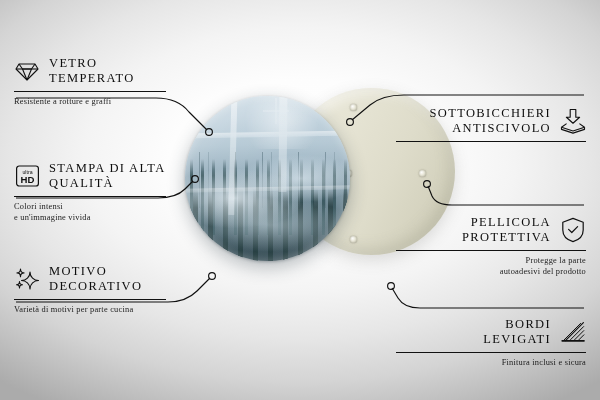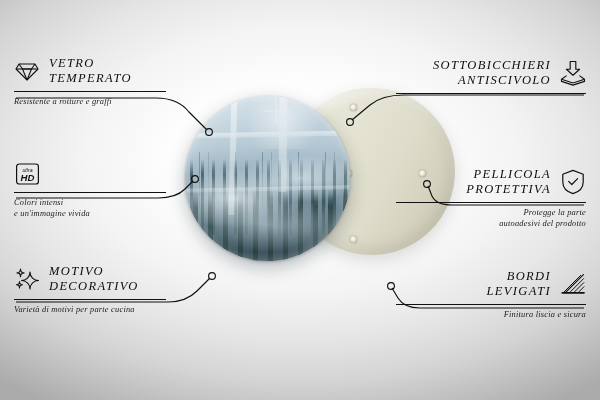--- a/index.html
+++ b/index.html
@@ -20,21 +20,20 @@
     background:
       radial-gradient(ellipse 78% 72% at 50% 40%,
         #ffffff 0%,
         #fdfdfd 28%,
         #f4f4f4 46%,
         #e6e6e6 62%,
         #d4d4d4 77%,
         #bdbdbd 90%,
         #ababab 100%);
     overflow: hidden;
-    font-style: italic;
   }
 
   
   #connectors {
     position: absolute;
     inset: 0;
     width: 600px;
     height: 400px;
     pointer-events: none;
   }
@@ -231,21 +230,21 @@
         rgba(255,255,255,0.28) 100%);
     box-shadow: inset 0 0 10px rgba(255,255,255,0.30);
   }
 
   
   .feature {
     position: absolute;
     width: 208px;
   }
   .feature.left  { left: 14px;  text-align: left; }
-  .feature.right { right: 14px; text-align: right; }
+  .feature.right { right: 14px; text-align: right; margin-top: 48px; }
 
   .feat-head {
     display: flex;
     align-items: center;
     gap: 9px;
   }
   .feature.right .feat-head {
     flex-direction: row-reverse;
   }
   .feat-title {
@@ -369,20 +368,22 @@
 
   <div class="feature left" id="feature-stampa">
     <div class="feat-head">
       <span class="feat-icon">
         <svg width="25" height="24" viewBox="0 0 25 24">
           <rect x="1.6" y="2" width="21.8" height="20" rx="2.6" fill="none" stroke="#111" stroke-width="1.2"></rect>
           <text x="12.5" y="10.4" font-family="Liberation Sans, sans-serif" font-size="5.2" fill="#111" text-anchor="middle">ultra</text>
           <text x="12.5" y="19" font-family="Liberation Sans, sans-serif" font-size="9.6" font-weight="bold" fill="#111" text-anchor="middle">HD</text>
         </svg>
       </span>
+      <span class="feat-title">STAMPA DI ALTA
+QUALITÀ</span>
     </div>
     <div class="feat-rule"></div>
     <div class="feat-sub">Colori intensi
 e un'immagine vivida</div>
   </div>
 
   <div class="feature left" id="feature-motivo">
     <div class="feat-head">
       <span class="feat-icon">
         <svg width="25" height="24" viewBox="0 0 25 24">
@@ -446,16 +447,16 @@
             <path d="M23.6 6.6 L10.6 19.6" stroke-width="1.0"></path>
             <path d="M23.8 10.6 L14.6 19.8" stroke-width="1.0"></path>
             <path d="M23.9 14.8 L19.0 19.7" stroke-width="1.0"></path>
           </g>
         </svg>
       </span>
       <span class="feat-title">BORDI
 LEVIGATI</span>
     </div>
     <div class="feat-rule"></div>
-    <div class="feat-sub">Finitura liscia e sicura</div>
+    <div class="feat-sub">Finitura inclusi e sicura</div>
   </div>
 
 </div>
 
 </body></html>

